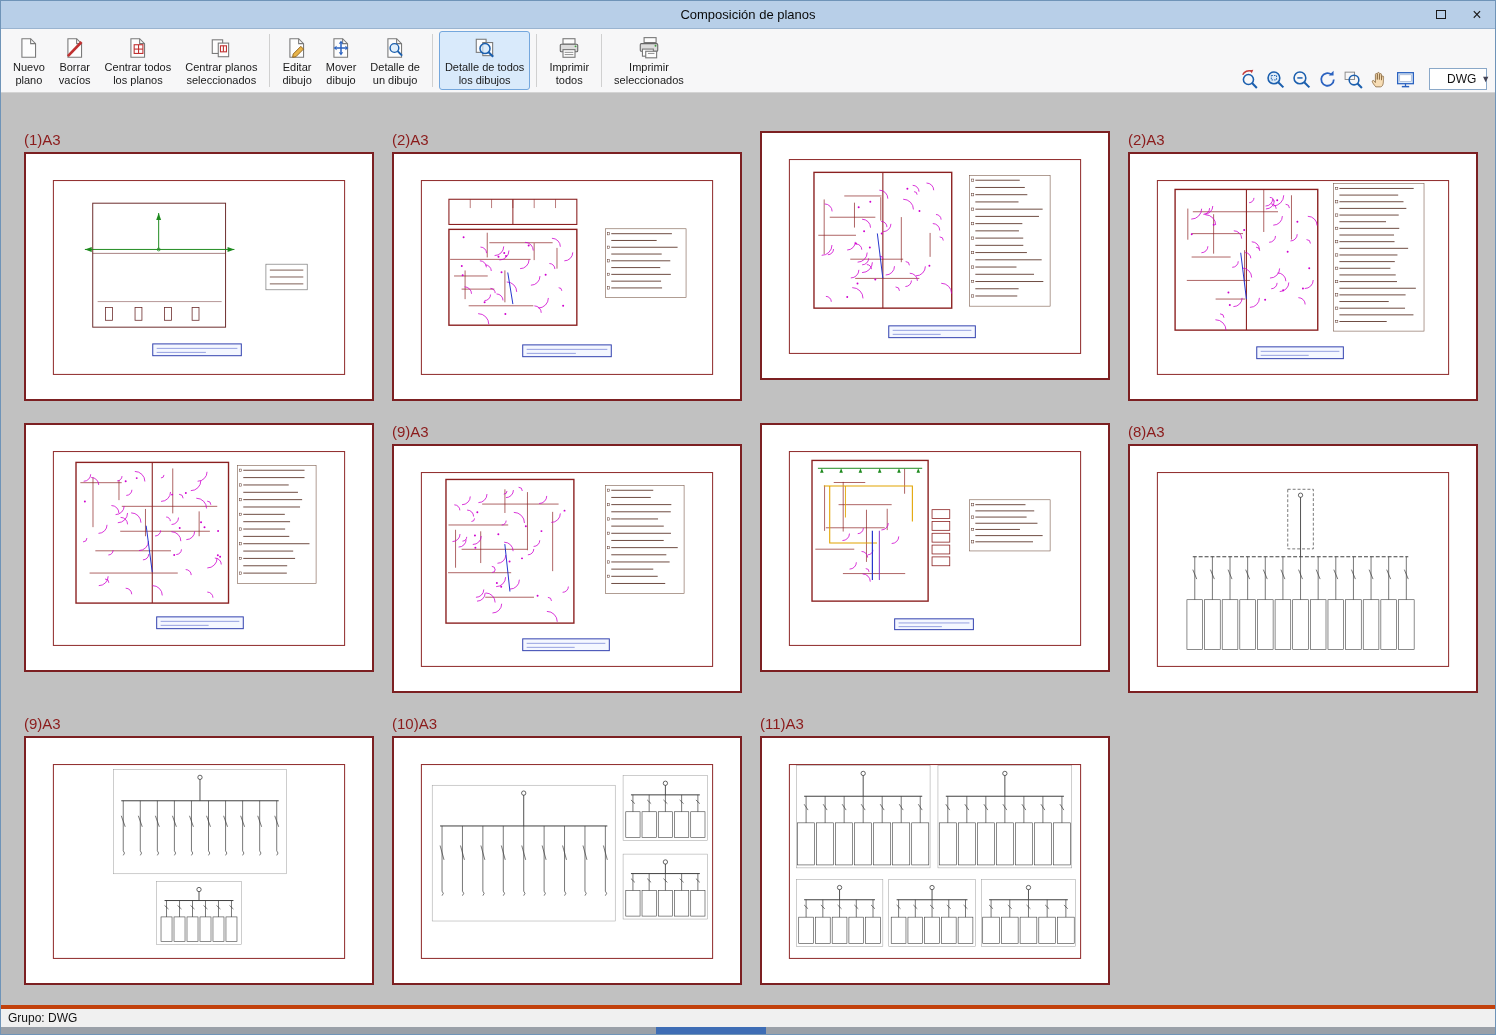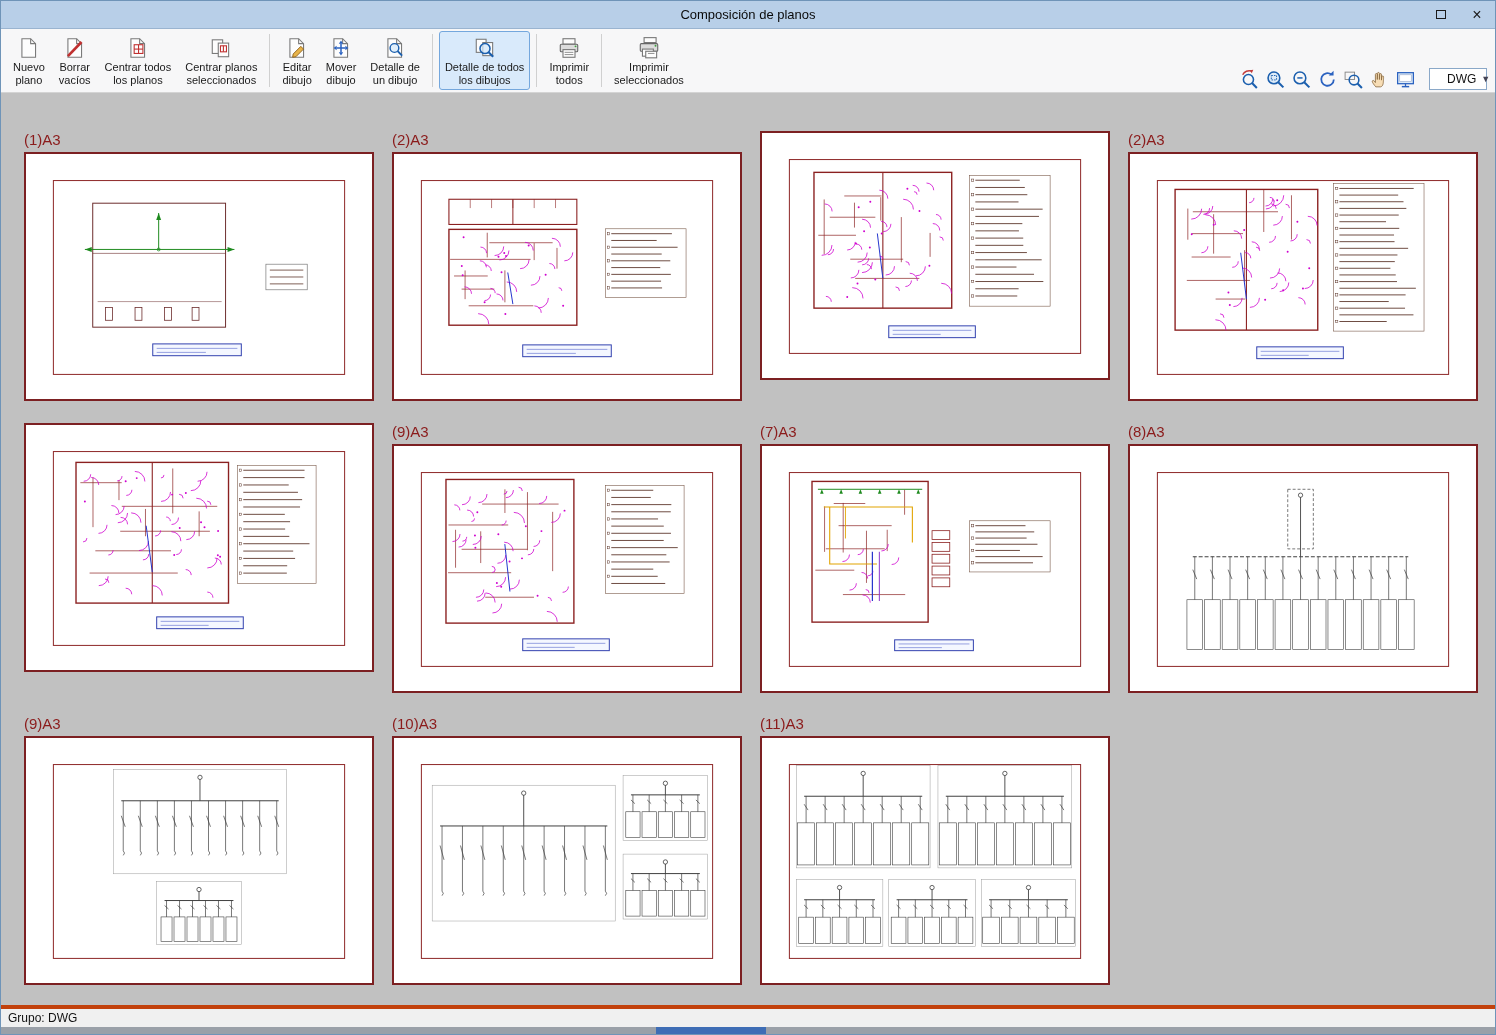--- a/index.html
+++ b/index.html
@@ -725,21 +725,20 @@
               <line x1="220" y1="132.42857142857144" x2="267.1862645149231" y2="132.42857142857144" stroke="#5c352a" stroke-width="0.9"></line>
               <rect x="216" y="131.22857142857146" width="2.4" height="2.4" fill="none" stroke="#5c352a" stroke-width="0.5"></rect>
               <line x1="220" y1="139.71428571428572" x2="274.8203300476074" y2="139.71428571428572" stroke="#5c352a" stroke-width="0.9"></line>
               <rect x="130" y="196" width="88" height="12" fill="#f4f7ff" stroke="#2f3fae" stroke-width="1"></rect>
               <line x1="134" y1="200.56" x2="214" y2="200.56" stroke="#5566cc" stroke-width="0.6"></line>
               <line x1="134" y1="204.64" x2="182.8" y2="204.64" stroke="#5566cc" stroke-width="0.6"></line>
             </svg>
     </div>
   </div>
         <div class="plan-cell">
-    <div class="plan-label">(7)A3</div>
     <div class="plan-thumb">
       <svg viewBox="0 0 350 249">
               <rect x="27" y="27" width="296" height="197" fill="none" stroke="#8b2323" stroke-width="1"></rect>
               <rect x="50" y="36" width="118" height="143" fill="none" stroke="#8b2020" stroke-width="1.4"></rect>
               <line x1="72.07485504150391" y1="58.45349497079849" x2="104.11544666290284" y2="58.45349497079849" stroke="#8b2020" stroke-width="0.7"></line>
               <line x1="62.7617006778717" y1="61.40461719632149" x2="62.7617006778717" y2="107.61814220309256" stroke="#8b2020" stroke-width="0.7"></line>
               <line x1="77.00225061178207" y1="80.96431733131408" x2="130.96096262931823" y2="80.96431733131408" stroke="#8b2020" stroke-width="0.7"></line>
               <line x1="81.69403652191163" y1="57.84920752644539" x2="81.69403652191163" y2="108.27693779826163" stroke="#8b2020" stroke-width="0.7"></line>
               <line x1="64.03695987462997" y1="104.46482171058655" x2="123.90400500297547" y2="104.46482171058655" stroke="#8b2020" stroke-width="0.7"></line>
               <line x1="105.36211421966553" y1="86.13053224682808" x2="105.36211421966553" y2="139.15003660082817" stroke="#8b2020" stroke-width="0.7"></line>

